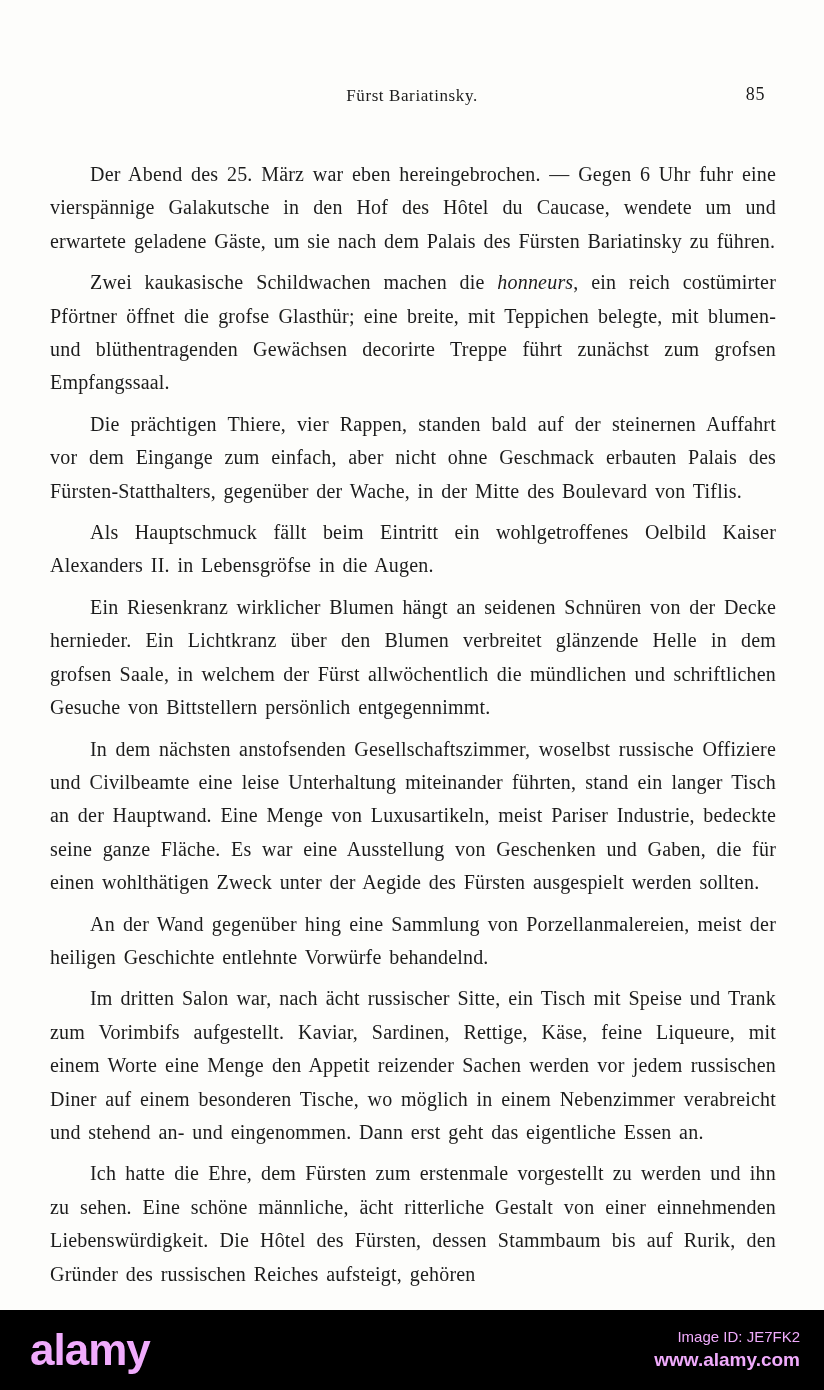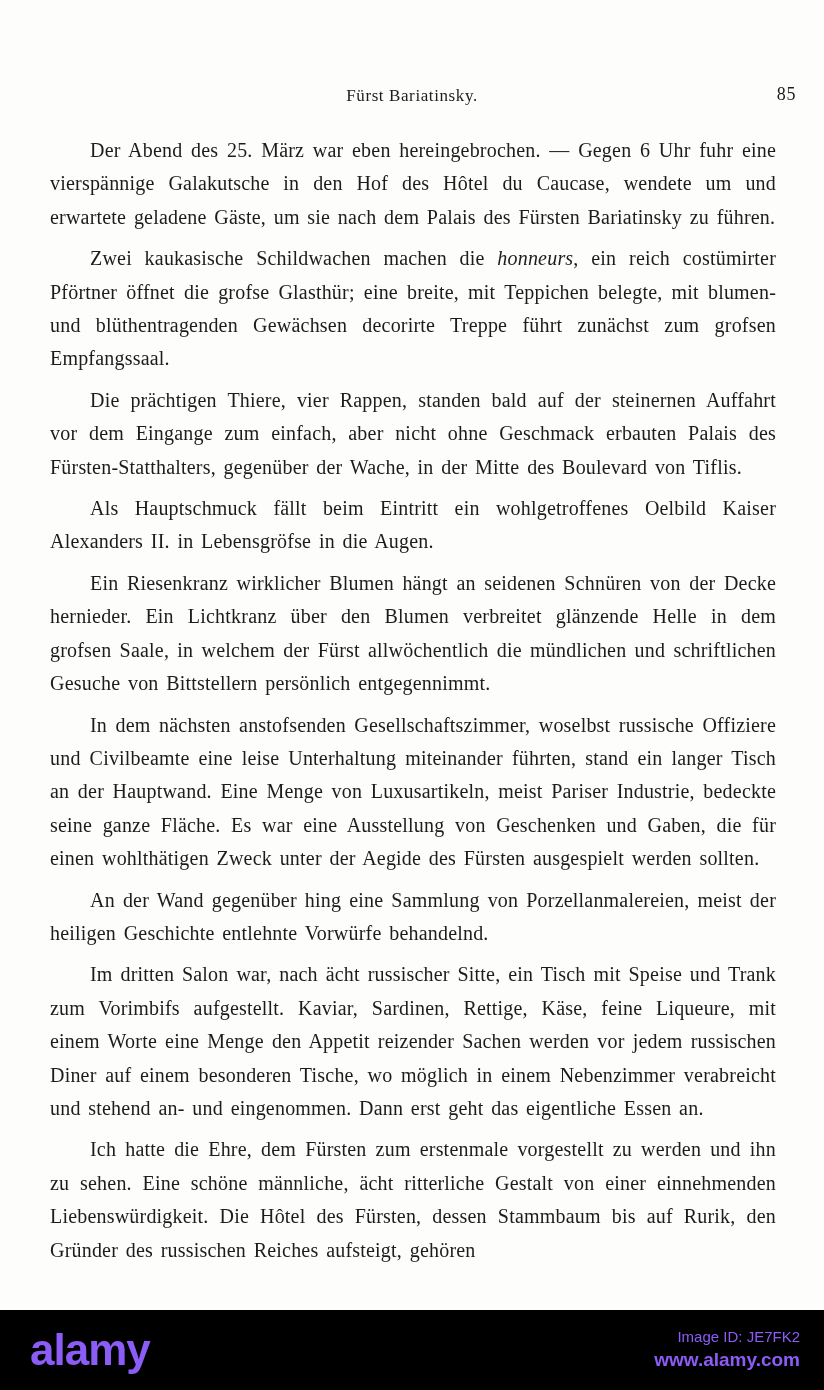--- a/index.html
+++ b/index.html
@@ -12,34 +12,34 @@
   .page {
     position: relative;
     width: 824px;
     height: 1390px;
     background: #fdfdfb;
     overflow: hidden;
     color: #1c1c1c;
   }
   .running-head {
     position: relative;
-    padding-top: 82px;
+    padding-top: 106px;
     height: 28px;
     font-size: 17px;
     letter-spacing: 0.6px;
   }
   .running-head .head-title {
     position: absolute;
     left: 0; right: 0;
     text-align: center;
     top: 86px;
   }
   .running-head .page-number {
     position: absolute;
-    right: 28px;
+    right: 59px;
     top: 84px;
     font-size: 18px;
   }
   .text-block {
     margin: 24px 40px 0 42px;
   }
   .text-block p {
     margin: 8px;
     text-indent: 40px;
     text-align: justify;
@@ -49,21 +49,21 @@
     word-spacing: 2.5px;
   }
   .text-block p span.italic {
     font-style: italic;
   }
   .watermark-bar {
     position: absolute;
     left: 0; right: 0; bottom: 0;
     height: 80px;
     background: #000000;
-    color: #8b5cf6;
+    color: #f0abfc;
     display: flex;
     align-items: center;
     justify-content: space-between;
     padding: 0 24px;
     box-sizing: border-box;
     font-family: "Liberation Sans", "DejaVu Sans", sans-serif;
   }
   .alamy-logo {
     font-weight: bold;
     font-size: 44px;

